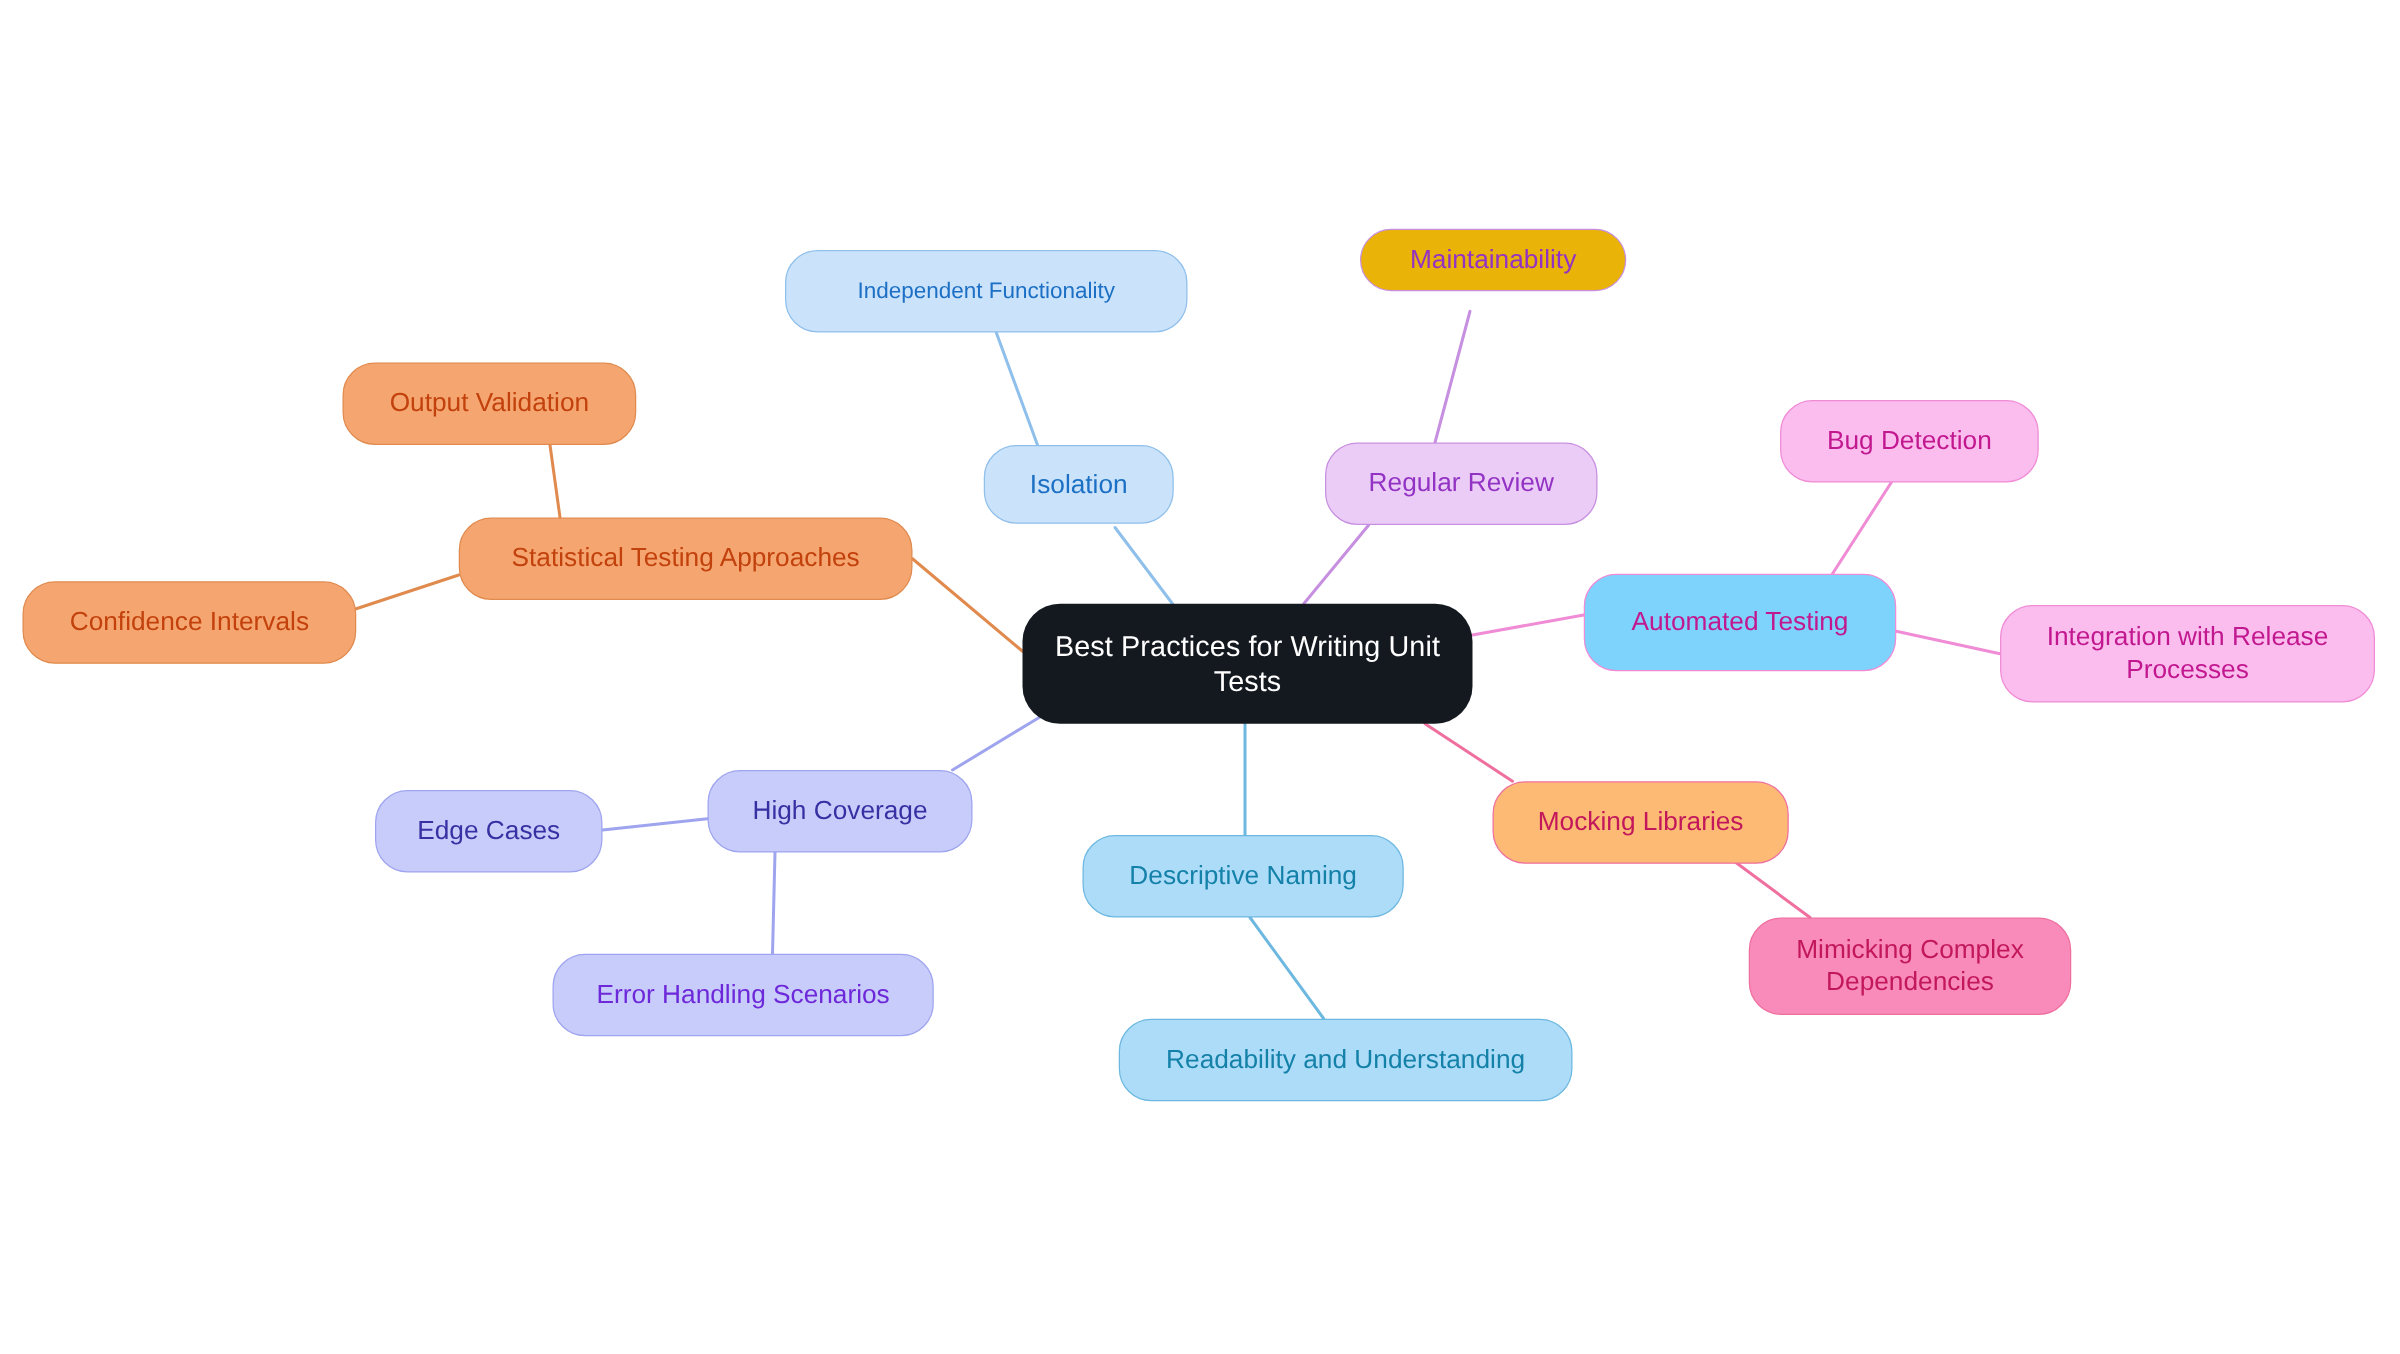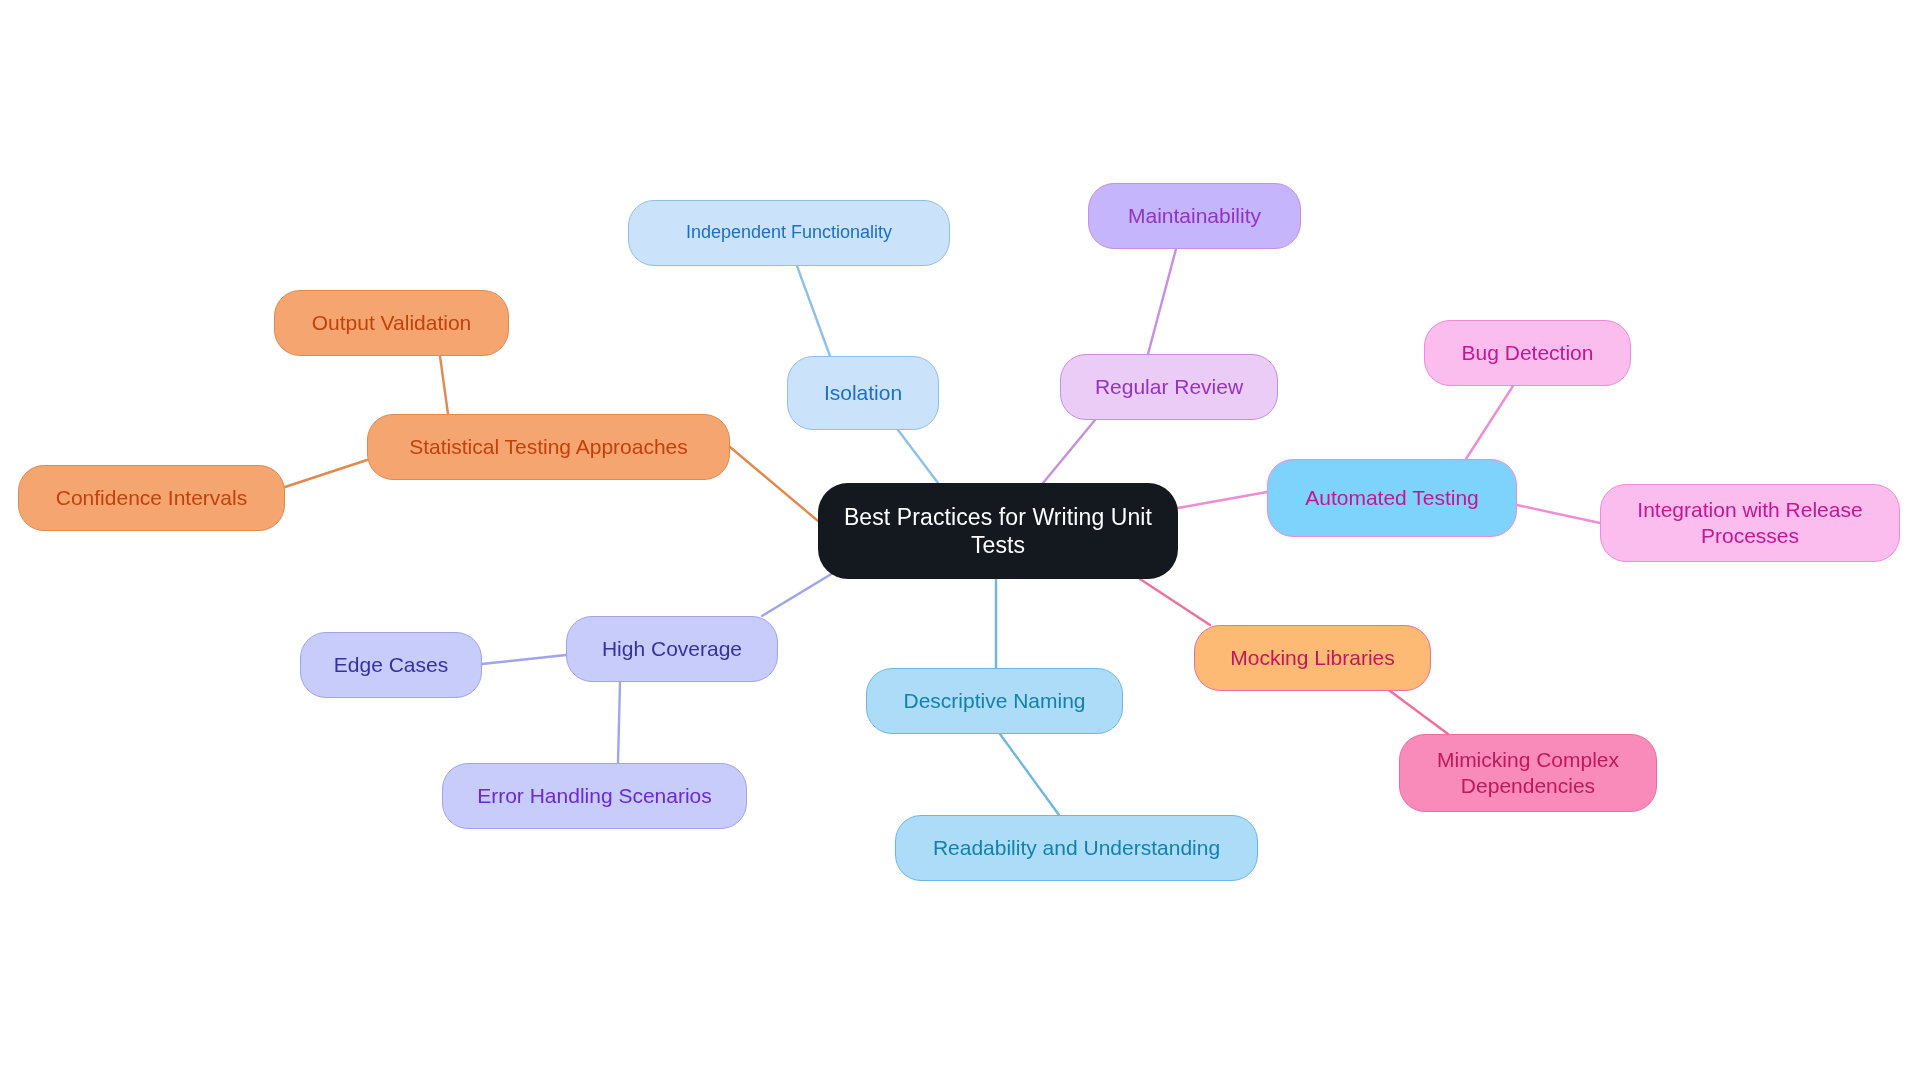--- a/index.html
+++ b/index.html
@@ -75,24 +75,24 @@
       <line x1="838" y1="570" x2="762" y2="616" stroke="#9EA4EE" stroke-width="2.4" stroke-linecap="round"></line>
       <line x1="566" y1="655" x2="482" y2="664" stroke="#9EA4EE" stroke-width="2.4" stroke-linecap="round"></line>
       <line x1="620" y1="682" x2="618" y2="763" stroke="#9EA4EE" stroke-width="2.4" stroke-linecap="round"></line>
     </svg>
   <div id="node-layer">
       <div class="node node-root" style="left: 818px; top: 483px; width: 360px; height: 96px; background: rgb(20, 24, 31); color: rgb(255, 255, 255); border-color: rgb(20, 24, 31); font-size: 23px;"><span class="node-label">Best Practices for Writing Unit
 Tests</span></div>
       <div class="node node-branch-statistical-testing" style="left: 367px; top: 414px; width: 363px; height: 66px; background: rgb(245, 166, 112); color: rgb(194, 65, 12); border-color: rgb(224, 138, 78); font-size: 21px; justify-content: center;"><span class="node-label">Statistical Testing Approaches</span></div>
       <div class="node node-branch-statistical-testing" style="left: 274px; top: 290px; width: 235px; height: 66px; background: rgb(245, 166, 112); color: rgb(194, 65, 12); border-color: rgb(224, 138, 78); font-size: 21px;"><span class="node-label">Output Validation</span></div>
       <div class="node node-branch-statistical-testing" style="left: 18px; top: 465px; width: 267px; height: 66px; background: rgb(245, 166, 112); color: rgb(194, 65, 12); border-color: rgb(224, 138, 78); font-size: 21px;"><span class="node-label">Confidence Intervals</span></div>
-      <div class="node node-branch-isolation" style="left: 787px; top: 356px; width: 152px; height: 74px; background: rgb(203, 227, 250); color: rgb(27, 111, 196); border-color: rgb(143, 191, 235); font-size: 21px;"><span class="node-label">Isolation</span></div>
+      <div class="node node-branch-isolation" style="left: 787px; top: 356px; width: 152px; height: 63px; background: rgb(203, 227, 250); color: rgb(27, 111, 196); border-color: rgb(143, 191, 235); font-size: 21px;"><span class="node-label">Isolation</span></div>
       <div class="node node-branch-isolation" style="left: 628px; top: 200px; width: 322px; height: 66px; background: rgb(203, 227, 250); color: rgb(27, 111, 196); border-color: rgb(143, 191, 235); font-size: 18px;"><span class="node-label">Independent Functionality</span></div>
       <div class="node node-branch-regular-review" style="left: 1060px; top: 354px; width: 218px; height: 66px; background: rgb(235, 204, 247); color: rgb(147, 51, 196); border-color: rgb(199, 143, 224); font-size: 21px; align-items: center;"><span class="node-label">Regular Review</span></div>
-      <div class="node node-branch-regular-review" style="left: 1088px; top: 183px; width: 213px; height: 66px; background: #c4b5fd; color: rgb(147, 51, 196); border-color: rgb(199, 143, 224); font-size: 21px;"><span class="node-label">Maintainability</span></div>
+      <div class="node node-branch-regular-review" style="left: 1088px; top: 183px; width: 213px; height: 50px; background: #eab308; color: rgb(147, 51, 196); border-color: rgb(199, 143, 224); font-size: 21px;"><span class="node-label">Maintainability</span></div>
       <div class="node node-branch-automated-testing" style="left: 1267px; top: 459px; width: 250px; height: 78px; background: #7dd3fc; color: rgb(194, 24, 143); border-color: rgb(240, 139, 214); font-size: 21px;"><span class="node-label">Automated Testing</span></div>
       <div class="node node-branch-automated-testing" style="left: 1424px; top: 320px; width: 207px; height: 66px; background: rgb(251, 188, 238); color: rgb(194, 24, 143); border-color: rgb(240, 139, 214); font-size: 21px;"><span class="node-label">Bug Detection</span></div>
       <div class="node node-branch-automated-testing" style="left: 1600px; top: 484px; width: 300px; height: 78px; background: rgb(251, 188, 238); color: rgb(194, 24, 143); border-color: rgb(240, 139, 214); font-size: 21px;"><span class="node-label">Integration with Release
 Processes</span></div>
       <div class="node node-branch-mocking" style="left: 1194px; top: 625px; width: 237px; height: 66px; background: #fdba74; color: rgb(194, 24, 91); border-color: rgb(239, 111, 159); font-size: 21px;"><span class="node-label">Mocking Libraries</span></div>
       <div class="node node-branch-mocking" style="left: 1399px; top: 734px; width: 258px; height: 78px; background: rgb(249, 139, 186); color: rgb(194, 24, 91); border-color: rgb(239, 111, 159); font-size: 21px;"><span class="node-label">Mimicking Complex
 Dependencies</span></div>
       <div class="node node-branch-descriptive-naming" style="left: 866px; top: 668px; width: 257px; height: 66px; background: rgb(173, 220, 248); color: rgb(20, 129, 168); border-color: rgb(109, 184, 224); font-size: 21px;"><span class="node-label">Descriptive Naming</span></div>
       <div class="node node-branch-descriptive-naming" style="left: 895px; top: 815px; width: 363px; height: 66px; background: rgb(173, 220, 248); color: rgb(20, 129, 168); border-color: rgb(109, 184, 224); font-size: 21px;"><span class="node-label">Readability and Understanding</span></div>
       <div class="node node-branch-high-coverage" style="left: 566px; top: 616px; width: 212px; height: 66px; background: rgb(200, 204, 250); color: rgb(55, 48, 163); border-color: rgb(158, 164, 238); font-size: 21px;"><span class="node-label">High Coverage</span></div>

